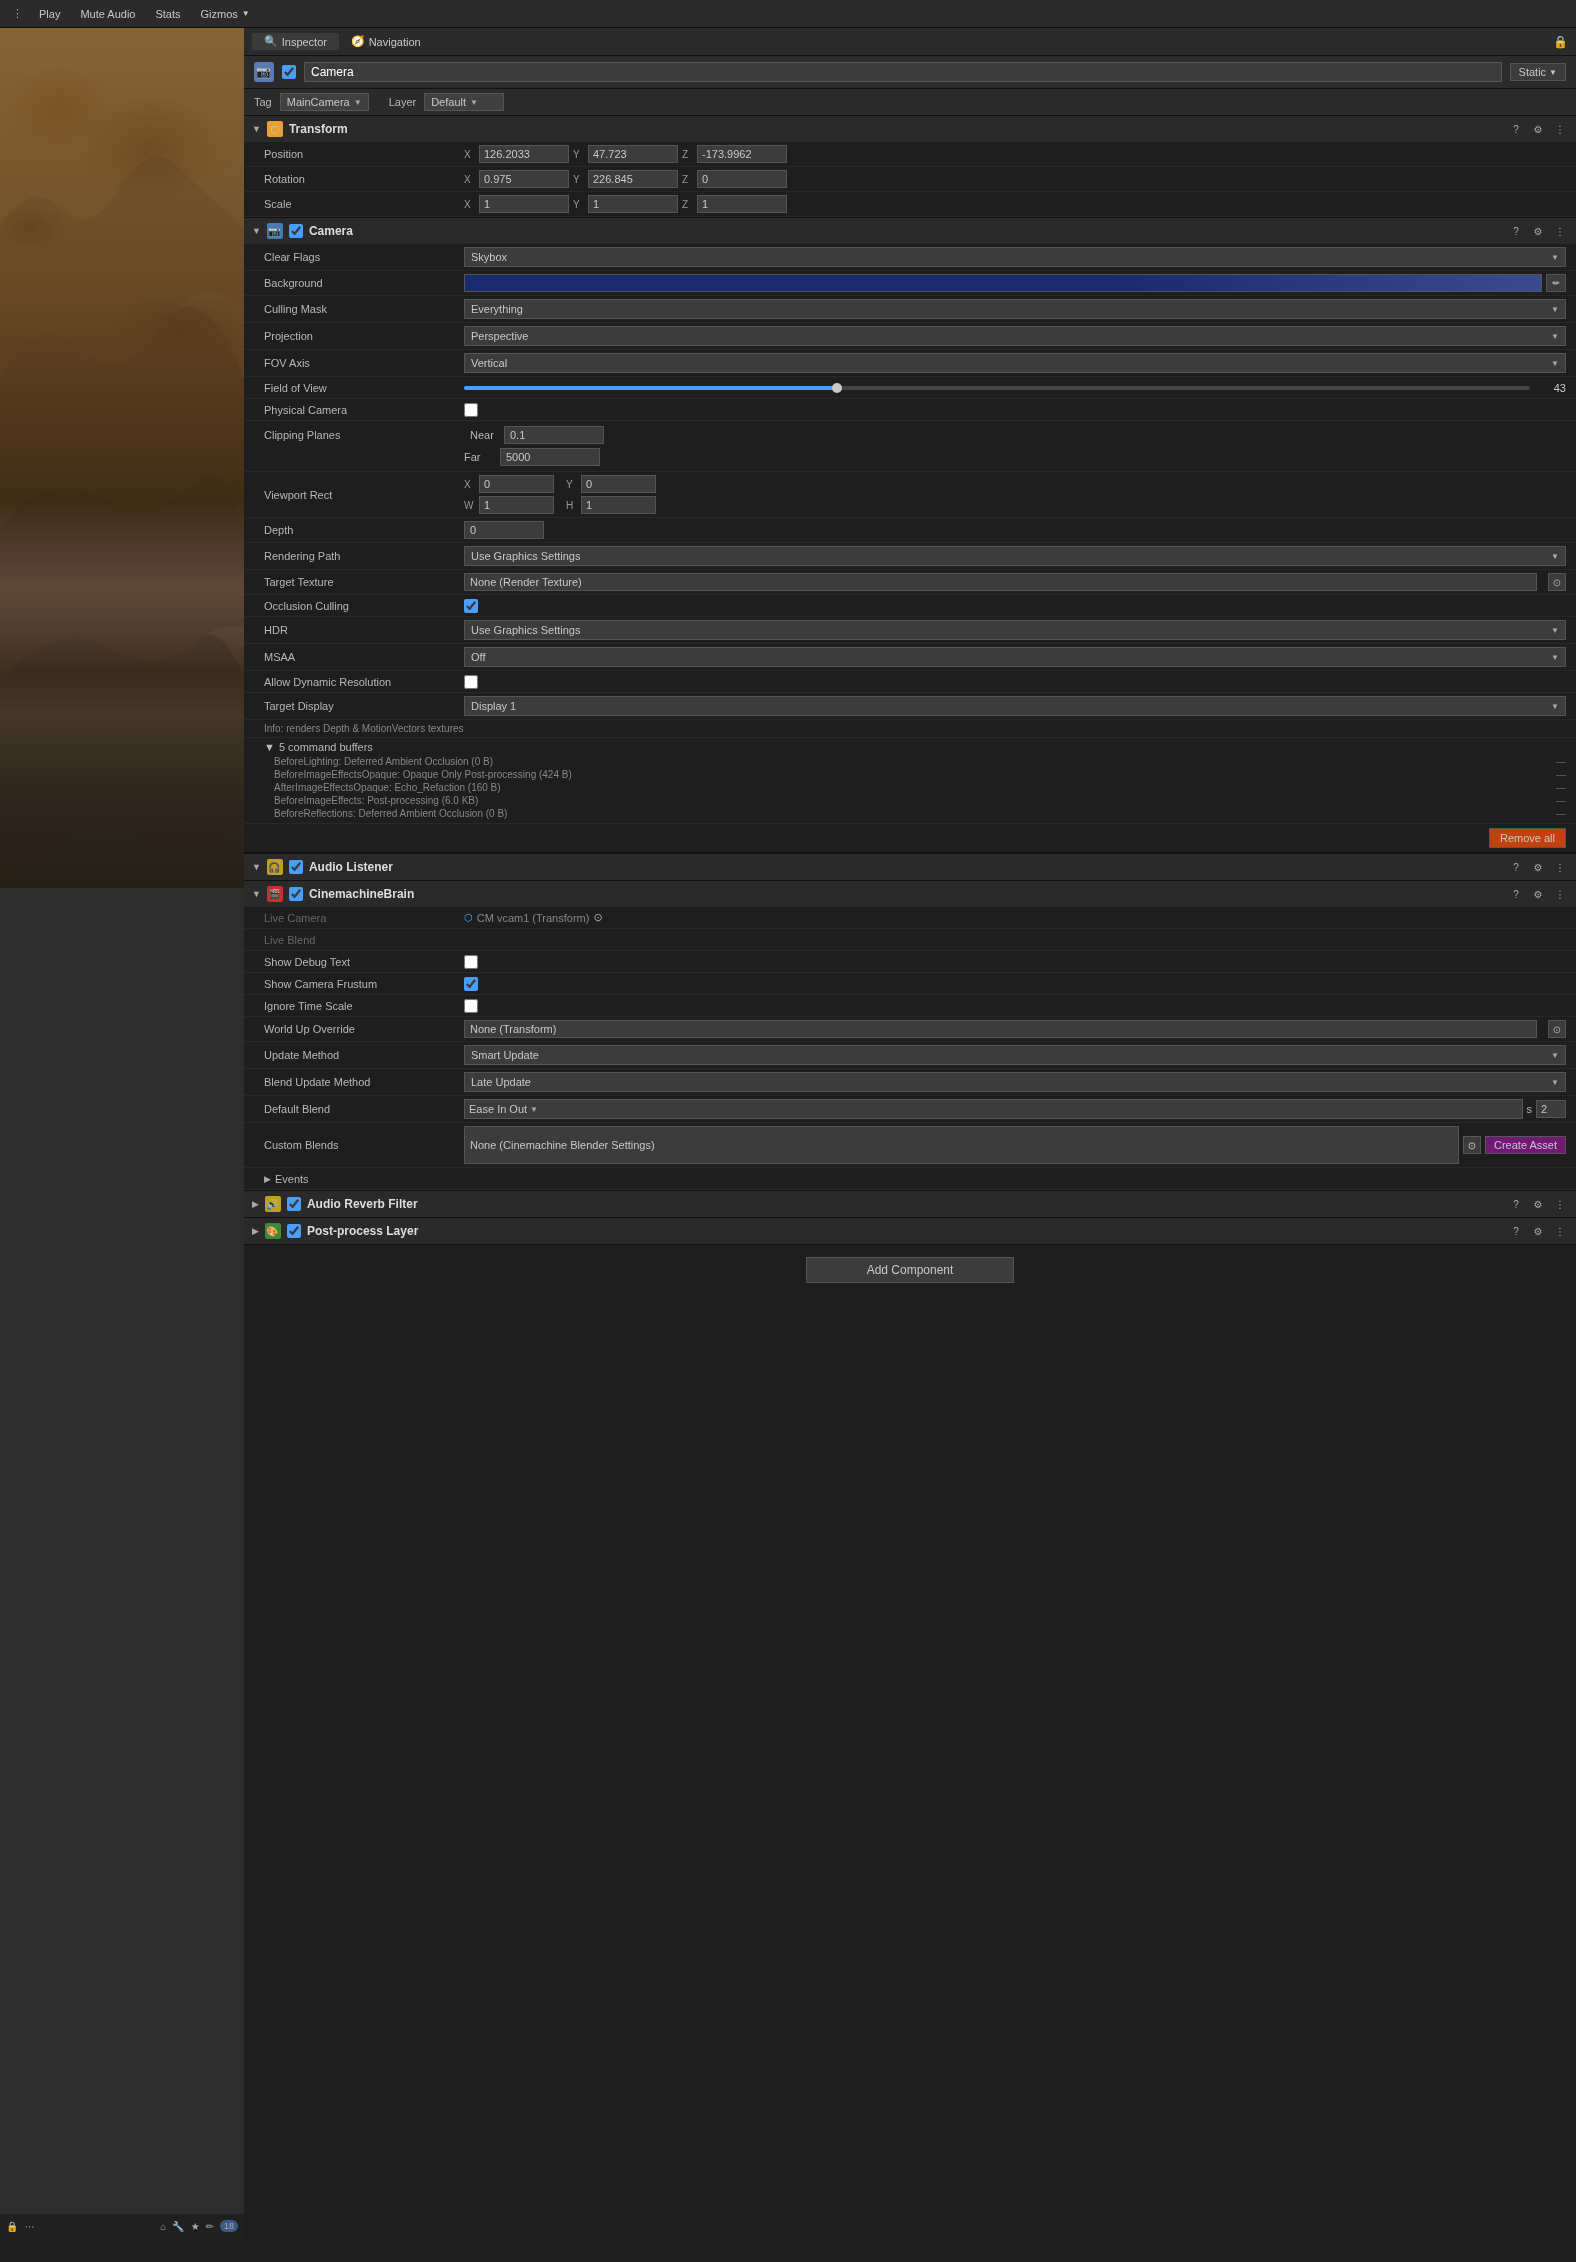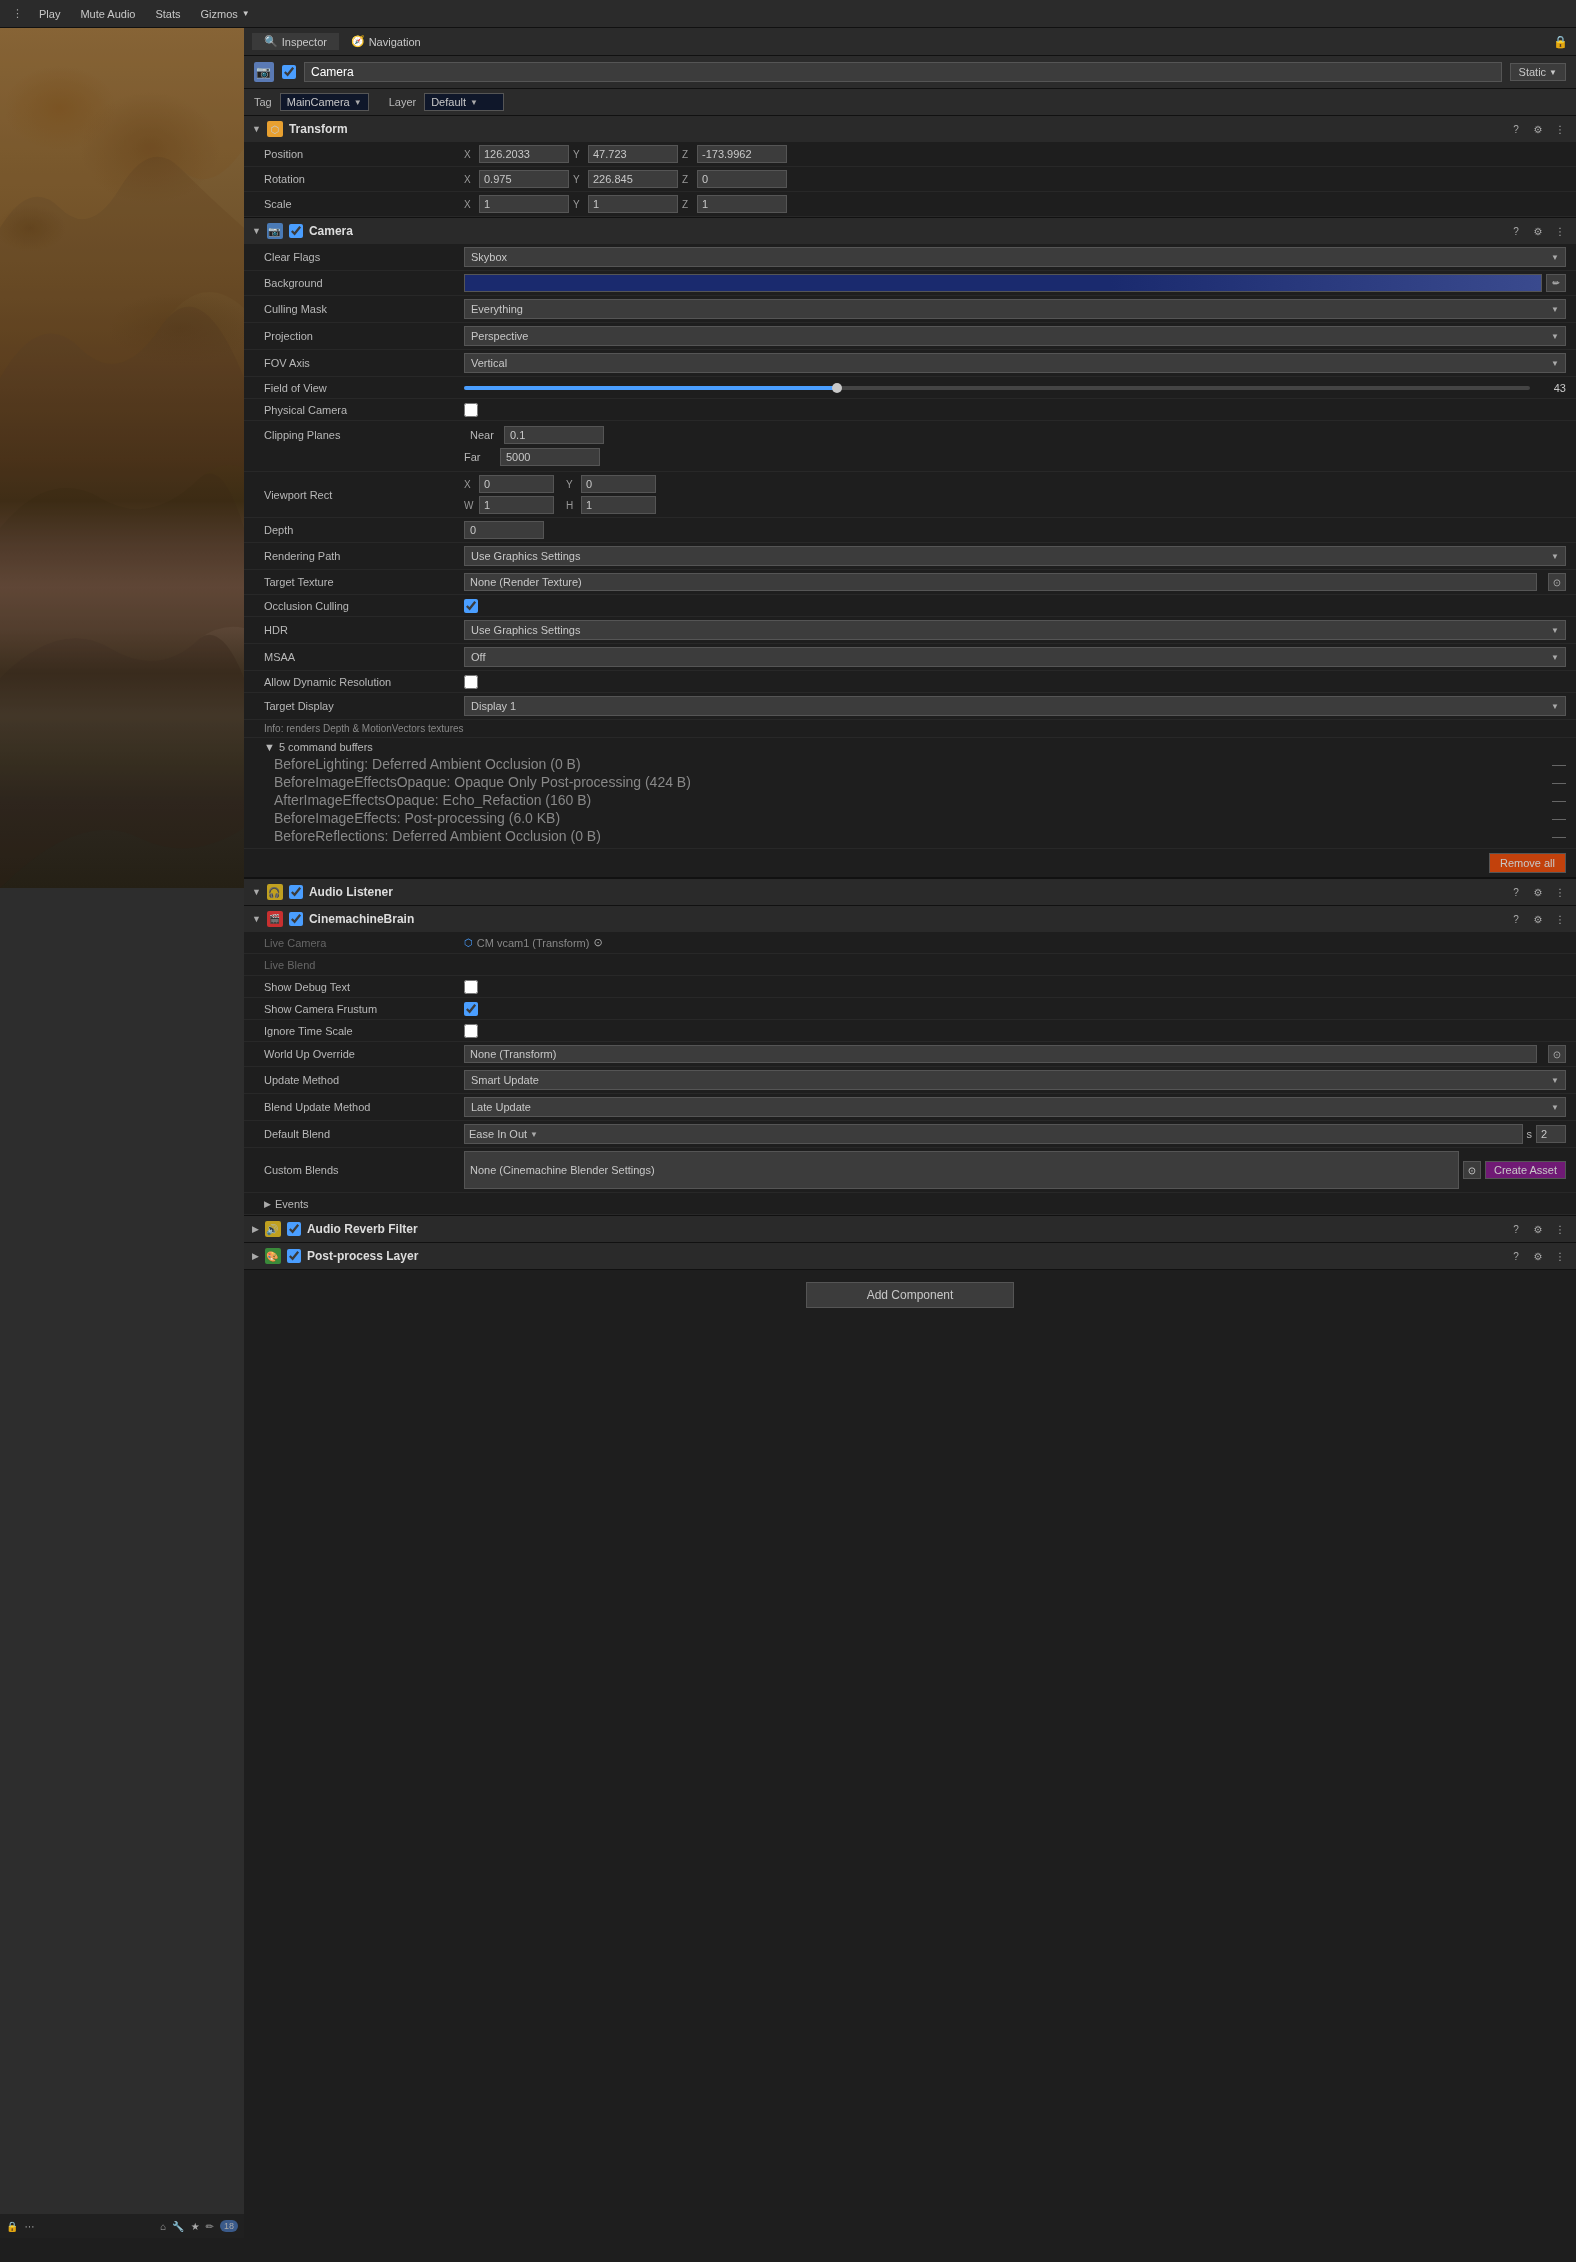--- a/index.html
+++ b/index.html
@@ -157,21 +157,21 @@
     .tag-layer-row {
       display: flex;
       align-items: center;
       padding: 4px 10px;
       background: #2b2b2b;
       border-bottom: 1px solid #111;
       gap: 8px;
       font-size: 11px;
     }
     .dropdown-small {
-      background: #0f172a;
+      background: #404040;
       border: 1px solid #555;
       color: #c8c8c8;
       padding: 2px 6px;
       font-size: 11px;
       cursor: pointer;
       display: flex; align-items: center; gap: 4px;
       min-width: 80px;
     }
     .dropdown-arrow { font-size: 8px; color: #aaa; }
 
@@ -393,21 +393,21 @@
       border-bottom: 1px solid #282828;
     }
     .cmd-header {
       display: flex; align-items: center; gap: 4px;
       font-size: 11px; color: #b8b8b8; cursor: pointer;
       margin-bottom: 2px;
     }
     .cmd-item {
       display: flex; align-items: flex-end; justify-content: space-between;
       padding: 1px 0 1px 10px;
-      font-size: 14px; color: #888;
+      font-size: 10px; color: #888;
     }
     .cmd-item-dash { color: #666; }
 
     
     .remove-all-row {
       display: flex; justify-content: flex-end;
       padding: 4px 10px;
       background: #1e1e1e;
       border-bottom: 1px solid #111;
     }

